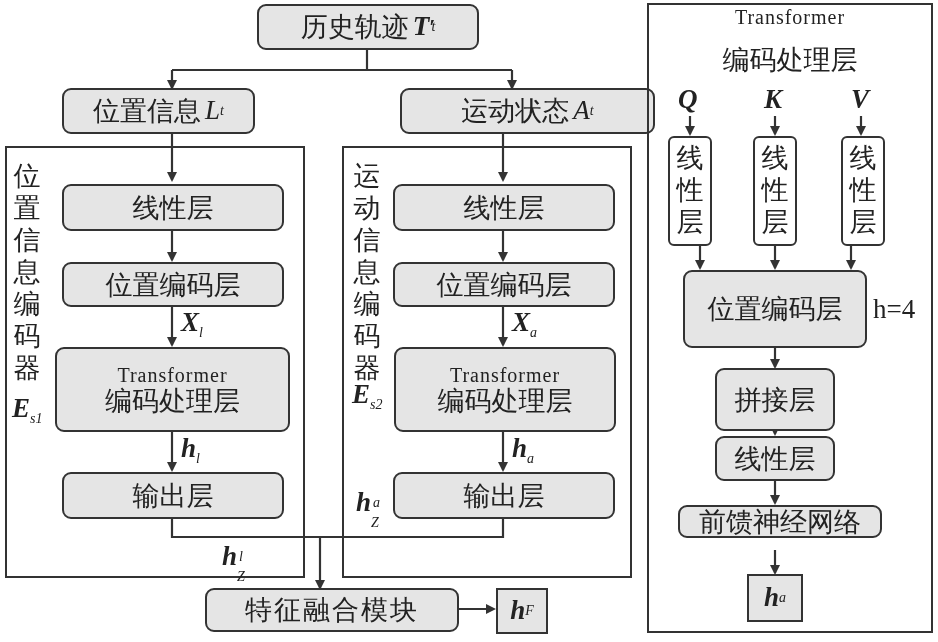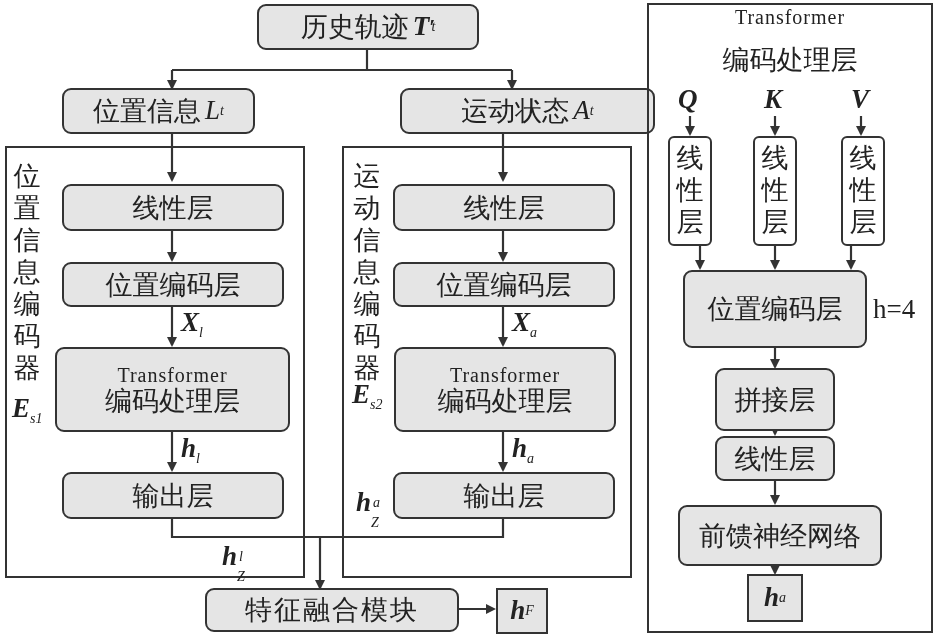--- a/index.html
+++ b/index.html
@@ -179,19 +179,19 @@
   <span>位置编码层</span>
 </div>
 <div class="lbl" style="left:873px;top:294px;font-family:'Liberation Serif',serif;"><span style="">h=4</span></div>
 
 <div class="box" style="left:715px;top:368px;width:120px;height:63px;">
     <span>拼接层</span>
   </div>
 <div class="box" style="left:715px;top:436px;width:120px;height:45px;">
     <span>线性层</span>
   </div>
-<div class="box" style="left:678px;top:505px;width:204px;height:61px;">
+<div class="box" style="left:678px;top:505px;width:204px;height:33px;">
     <span>前馈神经网络</span>
   </div>
 <div class="box sq" style="left:747px;top:574px;width:56px;height:48px;">
     <span class="math">h</span>
     <span class="sub">a</span>
   </div>
 
 </body></html>

